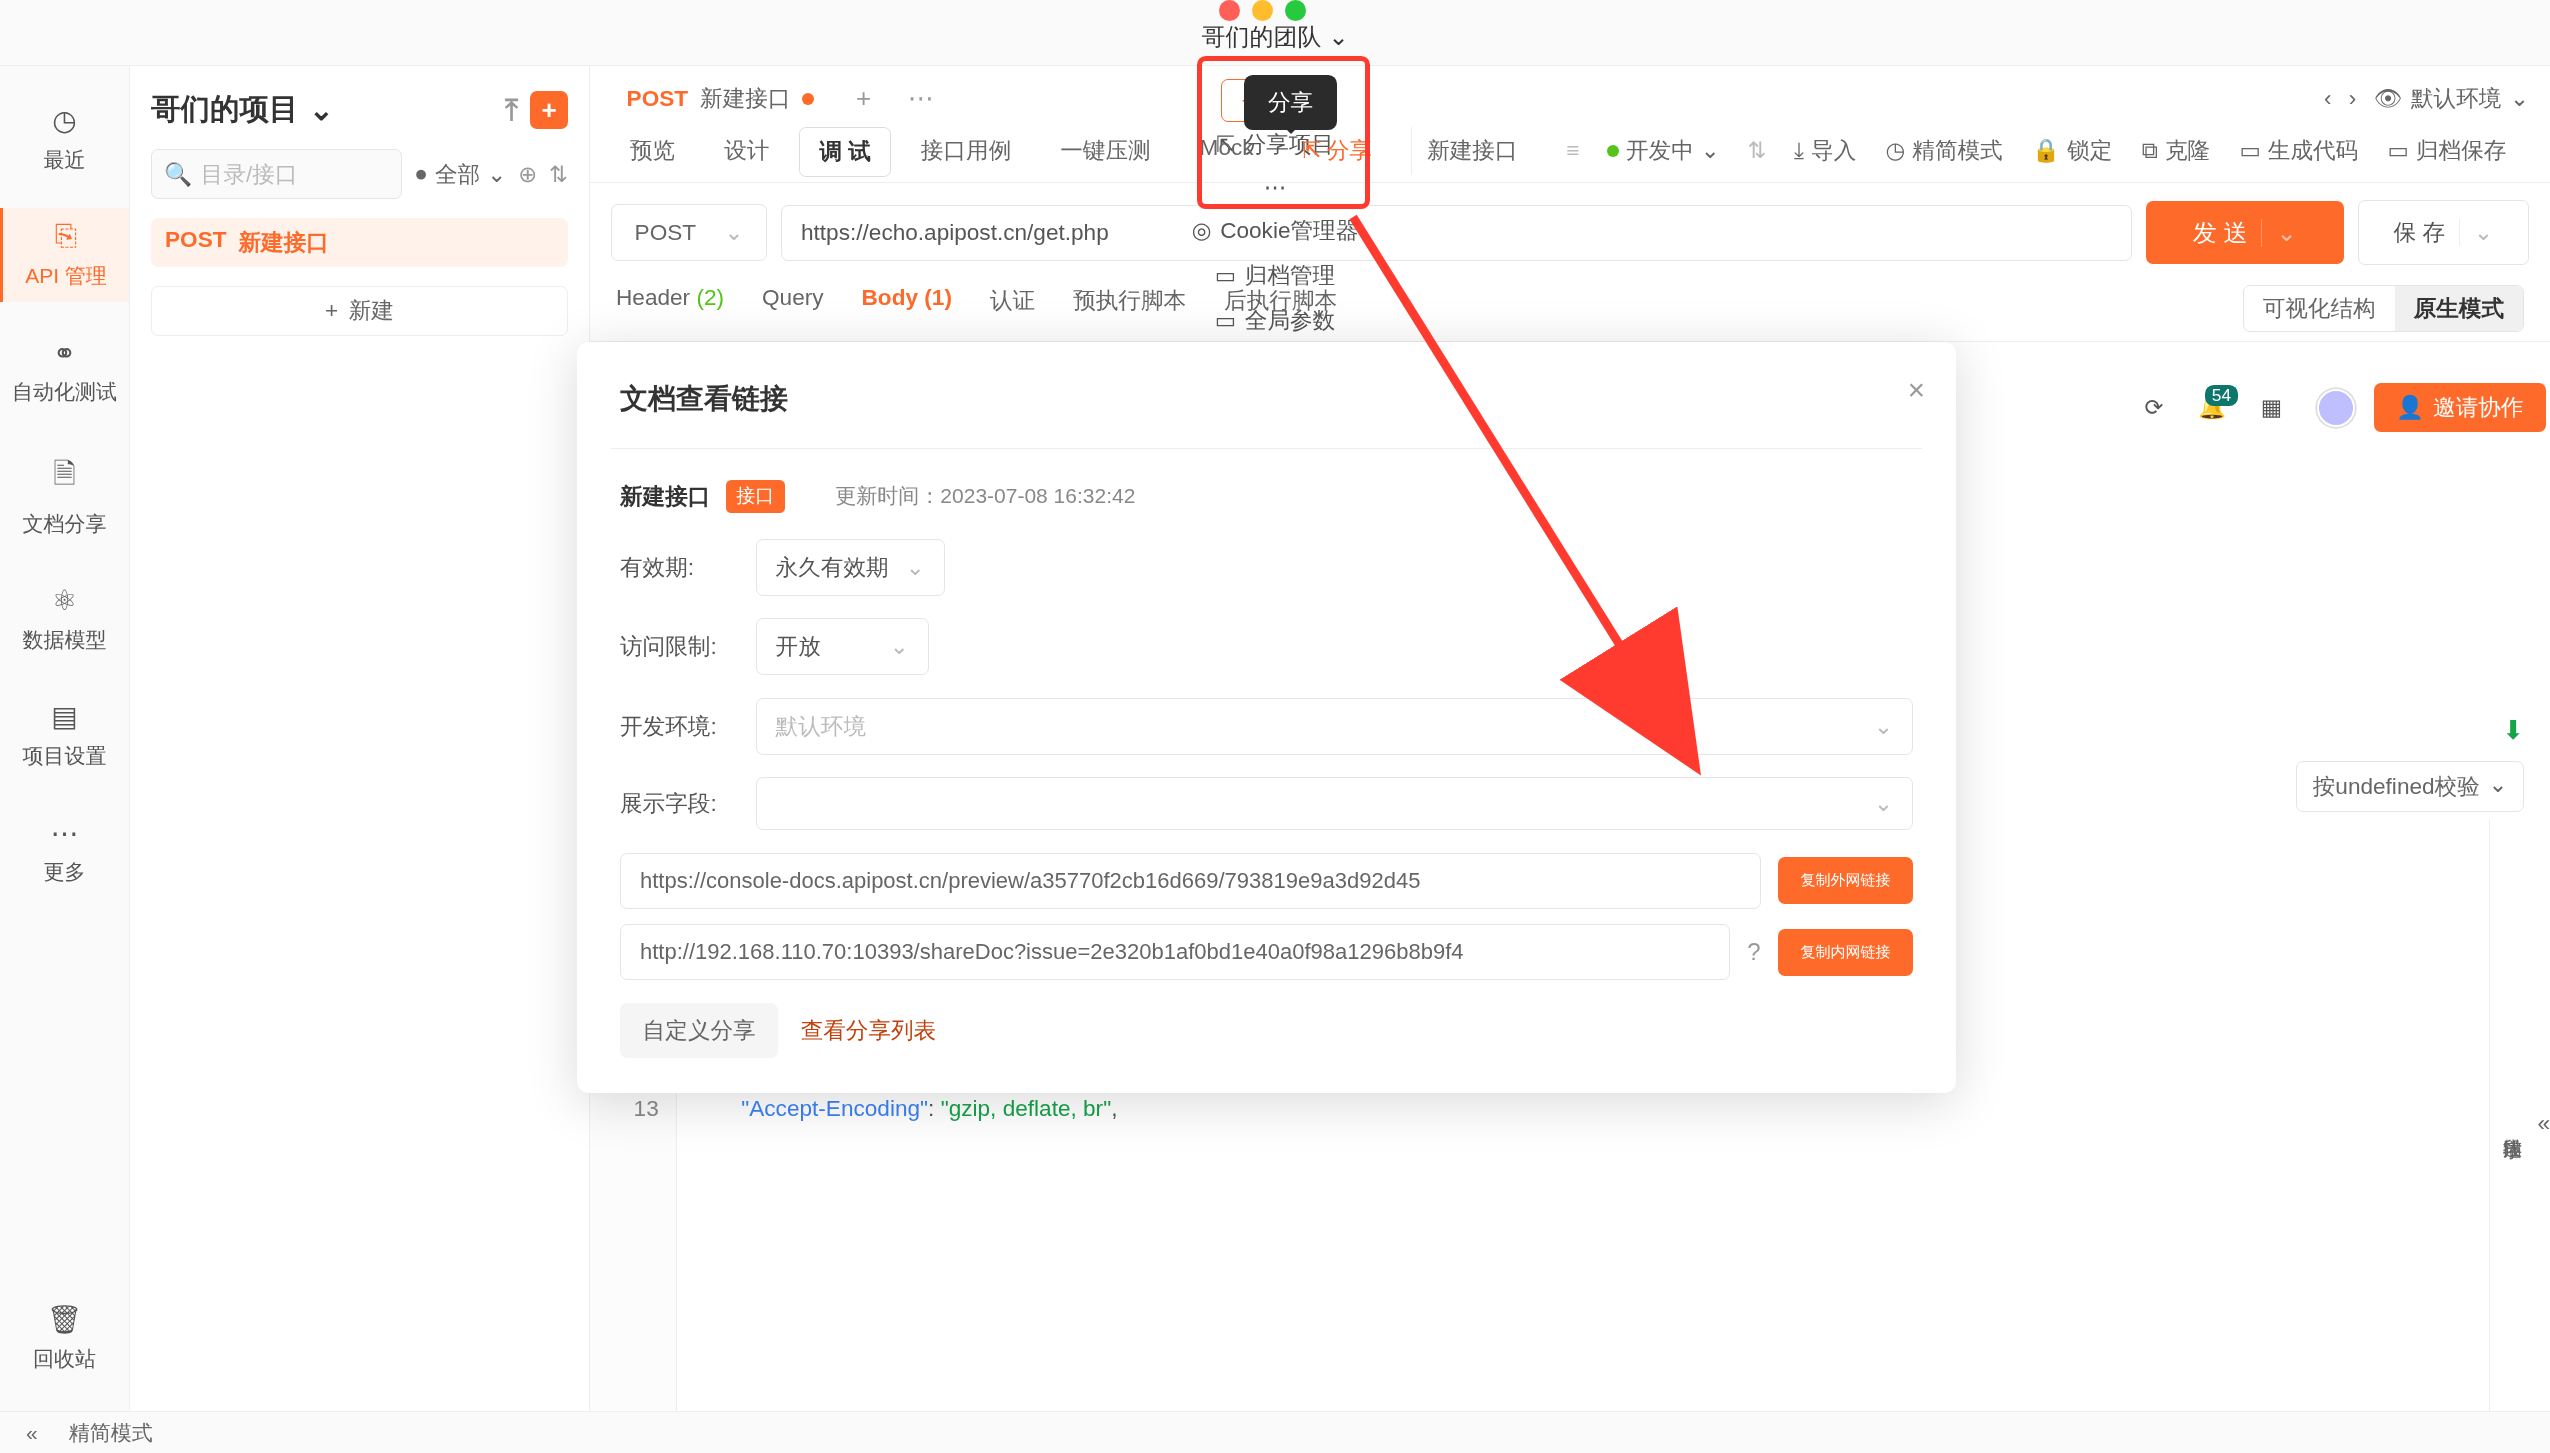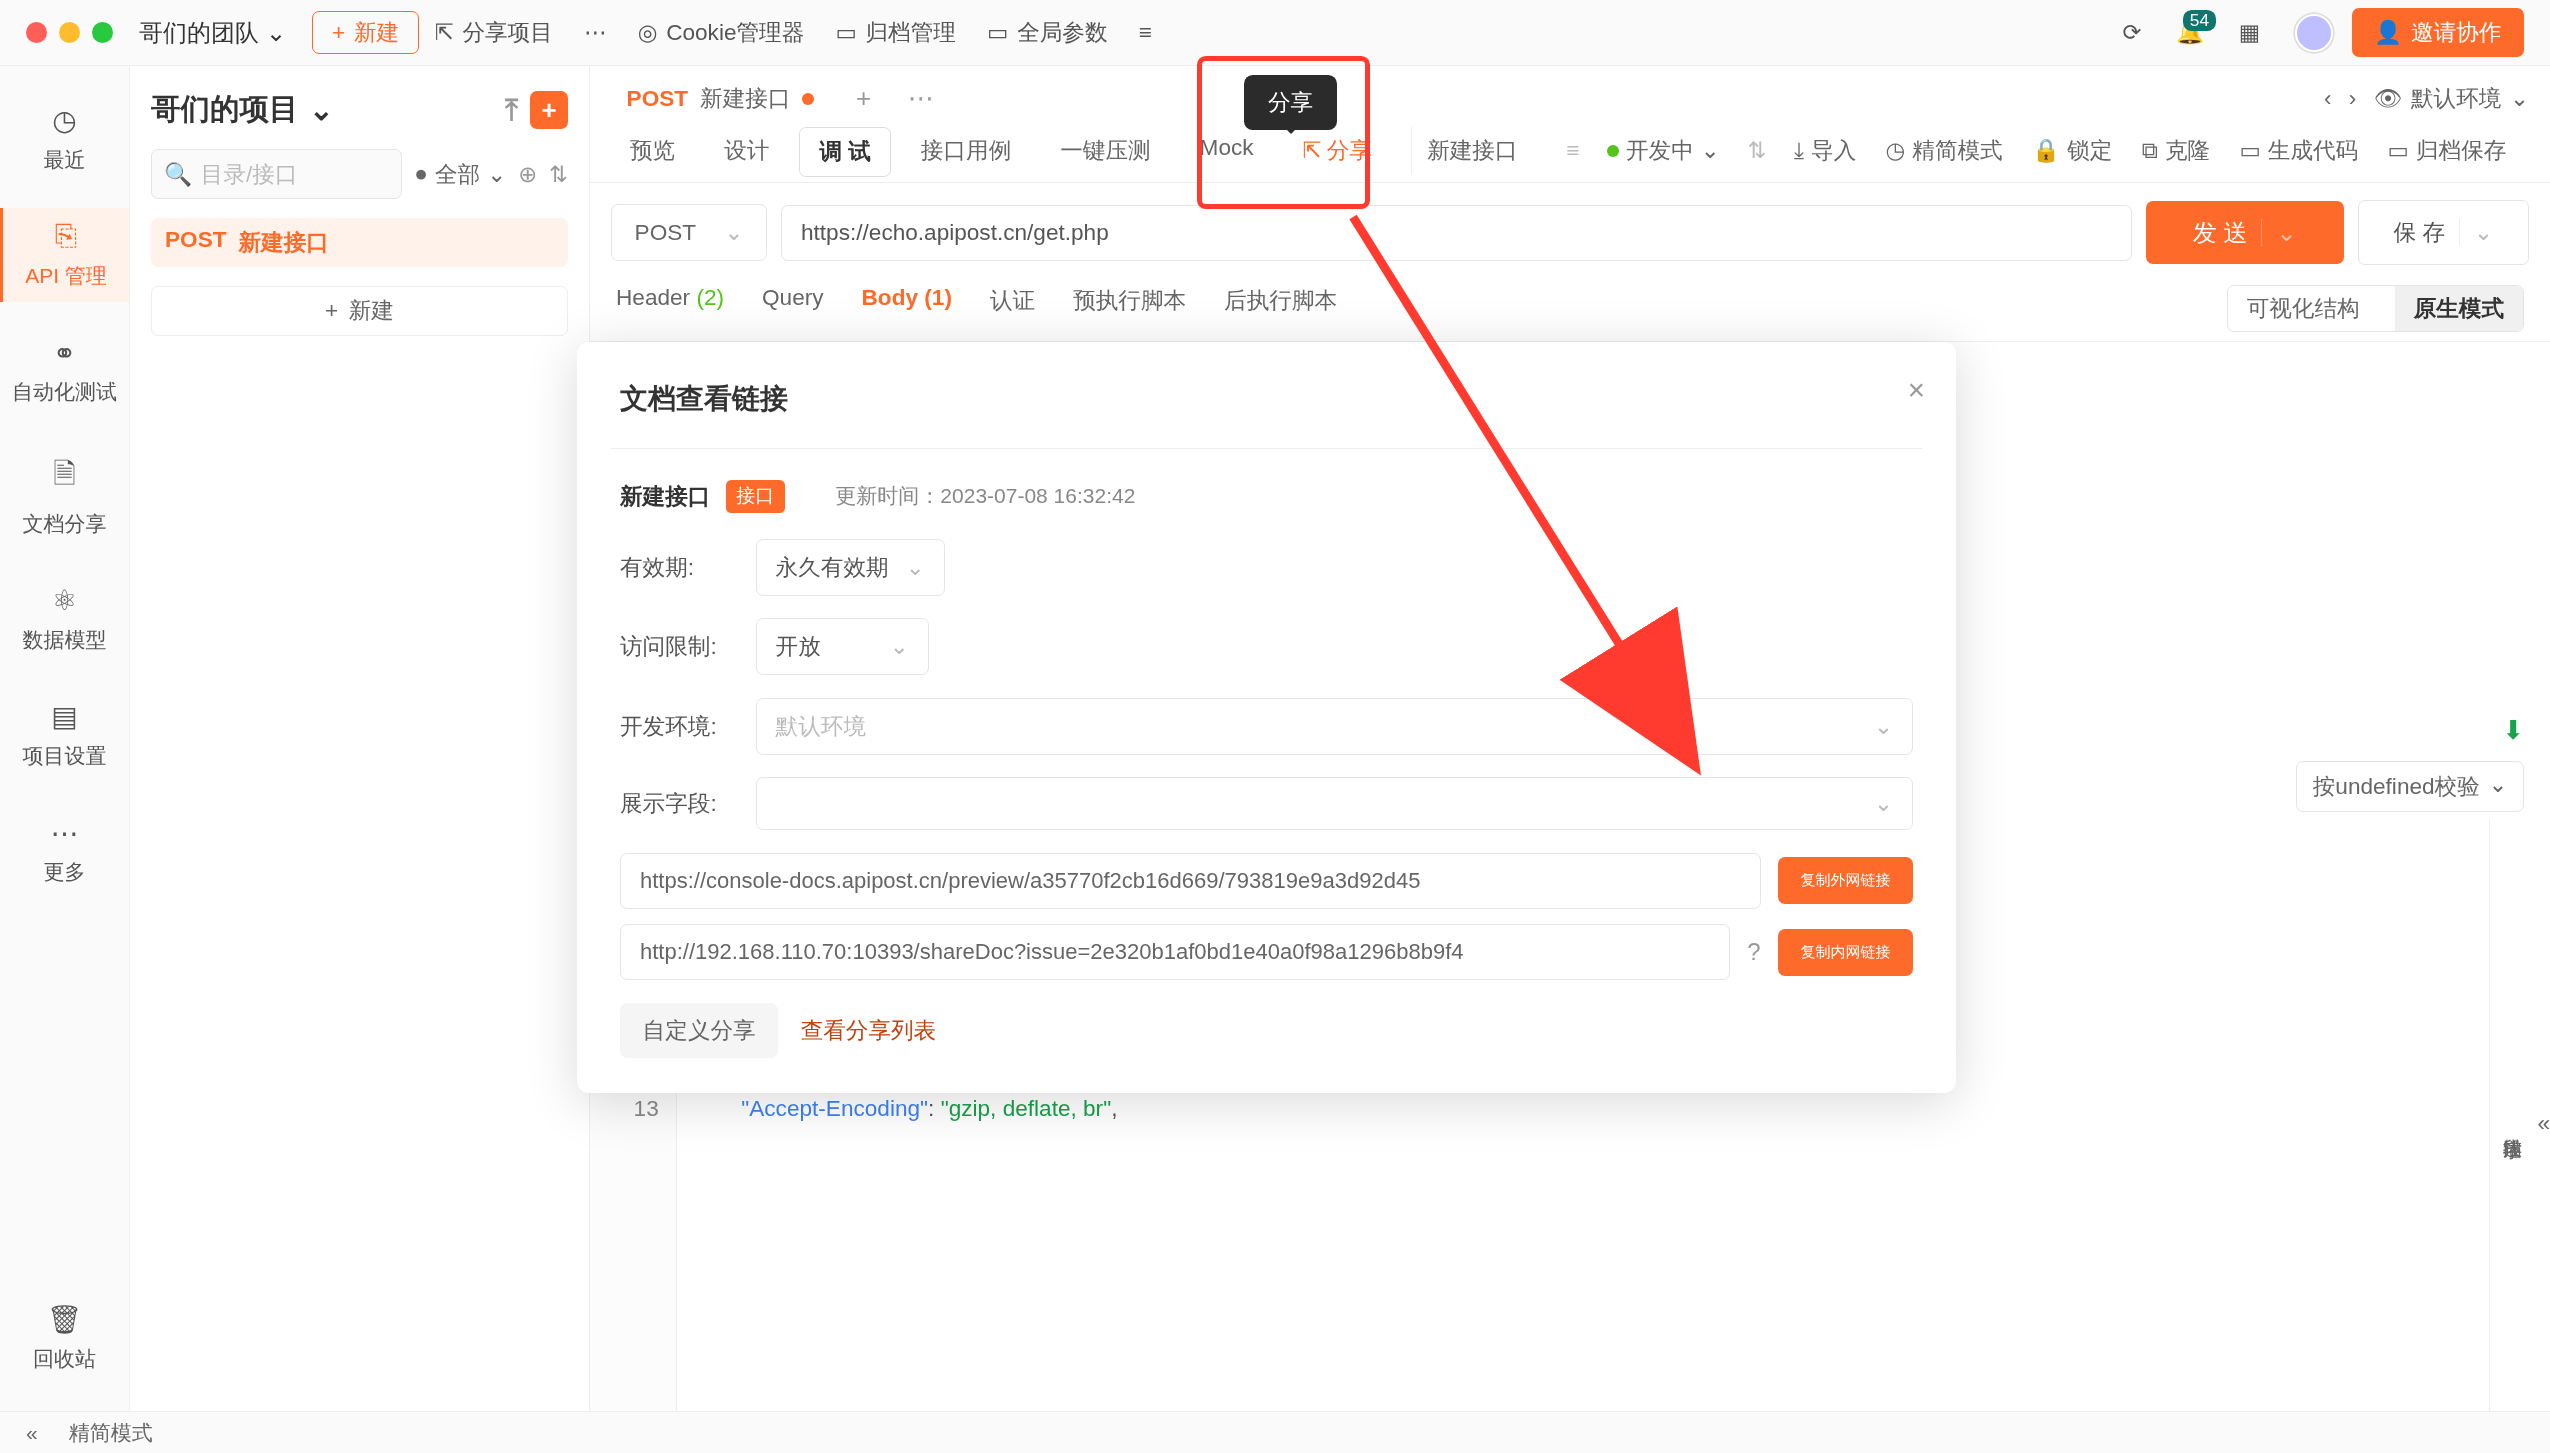--- a/index.html
+++ b/index.html
@@ -1,18 +1,18 @@
 <!DOCTYPE html>
 <html style="font-size:14px"><head>
 <meta charset="utf-8">
 <style>
 * { box-sizing: border-box; margin: 0; padding: 0; font-family: -apple-system, "Helvetica Neue", Arial, sans-serif; }
 body { width: 2550px; height: 1454px; transform-origin: 0 0; background: #fff; color: #333; font-size: 22.6px; position: relative; }
 .zoom { transform: scale(1); }
-.topbar { height: 66px; display: flex; align-items: center; padding: 0 26px; border-bottom: 0.9px solid #eee; background: #fafafa; }
+.topbar { height: 66px; display: flex; align-items: center; padding: 0 4px; border-bottom: 0.9px solid #eee; background: #fafafa; flex-direction: column; }
 .traffic { display: flex; gap: 12px; margin-right: 26px; }
 .tl { width: 21px; height: 21px; border-radius: 50%; }
 .red { background: #ff5f56; } .yel { background: #ffbd2e; } .grn { background: #27c93f; }
 .topbar .team { font-size: 24px; display: flex; align-items: center; gap: 7px; cursor: pointer; }
 .topbar .sep { flex: 0 0 26px; }
 .tb-btn { display: flex; align-items: center; gap: 8.7px; padding: 7px 15.6px; border-radius: 7px; cursor: pointer; color: #555; }
 .tb-new { border: 0.9px solid #fd6a2a; color: #fd6a2a; padding: 5.2px 19px; border-radius: 7px; }
 .topbar .right { margin-left: auto; display: flex; align-items: center; gap: 19px; }
 .bell { position: relative; color: #666; }
 .bell .badge { position: absolute; top: -8.7px; right: -12px; background: #0f766e; color: #fff; border-radius: 8.7px; font-size: 17.3px; padding: 0 7px; }
@@ -75,21 +75,21 @@
 .tok-k { color: #3b82f6; } .tok-s { color: #16a34a; } .tok-p { color: #555; }
 
 .res-right { width: 61px; border-left: 0.9px solid #eee; display: flex; flex-direction: column; align-items: center; padding-top: 17.3px; gap: 12px; color: #666; font-size: 19px; writing-mode: vertical-rl; }
 .res-right .chev { writing-mode: horizontal-tb; font-size: 22.6px;}
 
 .res-status { display: flex; gap: 29.5px; align-items: center; padding: 8.7px 26px; color: #666; font-size: 22.6px; }
 .res-status .code200 { color: #16a34a; font-weight: 600; }
 .res-status .green { color: #16a34a; }
 .res-status .dl { color: #16a34a; font-size: 26px; margin-left: auto; }
 
-.view-toggle { display: flex; gap: 16px; border: 0.9px solid #e5e5e5; border-radius: 7px; overflow: hidden; margin-left: auto;}
+.view-toggle { display: flex; gap: 0; border: 0.9px solid #e5e5e5; border-radius: 7px; overflow: hidden; margin-left: auto;}
 .view-toggle .vt { padding: 7px 19px; color: #666; cursor: pointer; }
 .view-toggle .vt.active { background: #f0f0f0; color: #333; font-weight: 600; }
 
 .statusbar { position: absolute; bottom: 0; left: 0; right: 0; height: 43px; border-top: 0.9px solid #eee; display: flex; align-items: center; padding: 0 26px; gap: 31px; color: #666; font-size: 21px; background: #fafafa;}
 .statusbar .sb-right { margin-left: auto; display: flex; gap: 31px; align-items: center; }
 
 
 .modal-bg { position: absolute; inset: 0;  pointer-events: none; }
 .modal { position: absolute; left: 577px; top: 342px; width: 1379px; background: #fff; border-radius: 12px; box-shadow: 0 8.7px 52px rgba(0,0,0,.15); padding: 38px 43px 35px; pointer-events: auto; }
 .modal .close { position: absolute; right: 31px; top: 31px; color: #999; font-size: 29.5px; cursor: pointer; }

